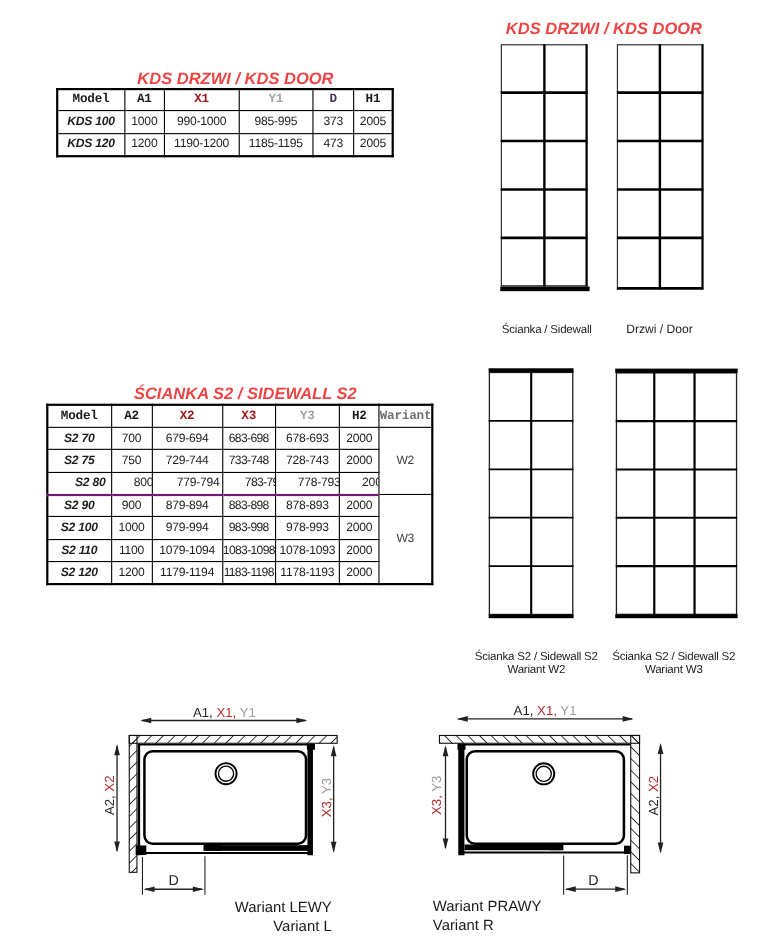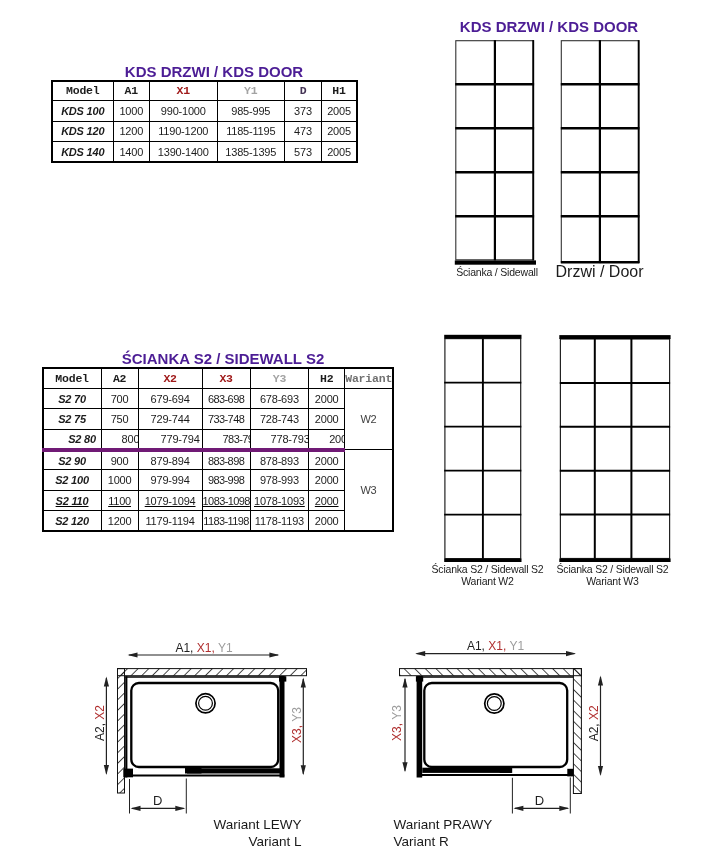--- a/index.html
+++ b/index.html
@@ -1,29 +1,29 @@
 <!DOCTYPE html>
 <html><head>
 <meta charset="utf-8">
 <style>
   html,body{margin:0;padding:0;}
   #page{position:relative;width:705px;height:863px;background:#fff;overflow:hidden;
         font-family:"Liberation Sans", sans-serif;}
-  .title{position:absolute;font-weight:bold;color:#4c1d95;
+  .title{position:absolute;font-weight:bold;font-style:italic;color:#ef4444;
          font-size:15px;white-space:nowrap;transform:translateX(-50%);}
   table{border-collapse:collapse;table-layout:fixed;position:absolute;background:#fff;}
   td,th{border:1px solid #000;text-align:center;vertical-align:middle;padding:0;
         font-size:11px;letter-spacing:-0.2px;color:#1c1c1c;white-space:nowrap;overflow:hidden;}
   th{font-size:11.5px;font-family:Liberation Mono, monospace;}
   td.m{font-weight:bold;font-style:italic;}
   td.tt{letter-spacing:-0.6px;}
-  tr.grpend td{border-bottom:4px solid #701a75;padding-left:20px;}
+  tr.grpend td{border-bottom:2px solid #701a75;padding-left:20px;}
   .red{color:#a01a1a;} .gray{color:#a3a3a3;} .purp{color:#443355;}
   .cap{position:absolute;text-align:center;color:#1c1c1c;font-size:10.5px;
-       letter-spacing:-0.2px;line-height:12px;transform:translateX(-50%);white-space:nowrap;}
+       letter-spacing:-0.2px;line-height:12px;transform:translateX(-50%);white-space:nowrap;margin-top:28px;}
 </style>
 </head>
 <body>
 <div id="page">
 
 <div class="title" style="left:214px;top:63px;">KDS DRZWI / KDS DOOR</div>
 
 <table style="left:51px;top:79.5px;width:305px;border:2px solid #000;">
   <colgroup>
         <col style="width:61px">
@@ -49,28 +49,20 @@
           <td>985-995</td>
           <td>373</td>
           <td>2005</td>
         </tr>
   <tr style="height:20.4px;">
           <td class="m">KDS 120</td>
           <td>1200</td>
           <td>1190-1200</td>
           <td>1185-1195</td>
           <td>473</td>
-          <td>2005</td>
-        </tr>
-  <tr style="height:20.4px;">
-          <td class="m">KDS 140</td>
-          <td>1400</td>
-          <td>1390-1400</td>
-          <td>1385-1395</td>
-          <td>573</td>
           <td>2005</td>
         </tr>
 </tbody>
     </table>
 
 <div class="title" style="left:223px;top:349.5px;">ŚCIANKA S2 / SIDEWALL S2</div>
 
 <table style="left:41.5px;top:367px;width:350px;border:2px solid #000;">
   <colgroup>
         <col style="width:58.6px">
@@ -126,21 +118,21 @@
           <td rowspan="4" style="color:#404040;">W3</td>
         </tr>
   <tr style="height:20.4px;">
           <td class="m">S2 100</td>
           <td>1000</td>
           <td>979-994</td>
           <td class="tt">983-998</td>
           <td>978-993</td>
           <td>2000</td>
         </tr>
-  <tr style="height:20.4px;text-decoration:underline;">
+  <tr style="height:20.4px;">
           <td class="m">S2 110</td>
           <td>1100</td>
           <td>1079-1094</td>
           <td class="tt">1083-1098</td>
           <td>1078-1093</td>
           <td>2000</td>
         </tr>
   <tr style="height:20.4px;padding-left:37px;">
           <td class="m">S2 120</td>
           <td>1200</td>
@@ -149,21 +141,21 @@
           <td>1178-1193</td>
           <td>2000</td>
         </tr>
 </tbody>
     </table>
 
 <div class="title" style="left:549px;top:18px;">KDS DRZWI / KDS DOOR</div>
 
 <div class="cap" style="left:497px;top:266px;">Ścianka / Sidewall</div>
 
-<div class="cap" style="left:599.5px;top:265.5px;font-size:16px;letter-spacing:0;">Drzwi / Door</div>
+<div class="cap" style="left:599.5px;top:265.5px;font-size:11px;letter-spacing:0;">Drzwi / Door</div>
 
 <div class="cap" style="left:487.5px;top:563px;">Ścianka S2 / Sidewall S2<br>Wariant W2</div>
 
 <div class="cap" style="left:612.5px;top:563px;">Ścianka S2 / Sidewall S2<br>Wariant W3</div>
 
 <svg id="art" width="705" height="863" viewBox="0 0 705 863" style="position:absolute;left:0;top:0;">
   <defs>
     <pattern id="hL" width="7.5" height="7.5" patternUnits="userSpaceOnUse" patternTransform="rotate(45)">
       <line x1="0" y1="0" x2="0" y2="7.5" stroke="#111" stroke-width="1.5"></line>
     </pattern>

